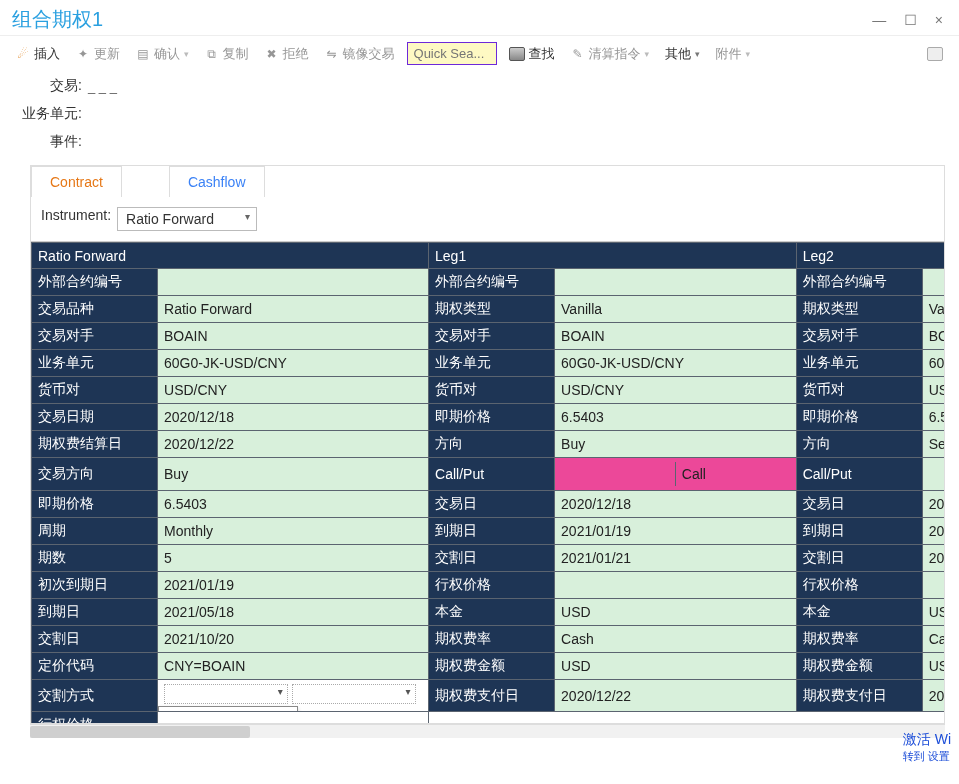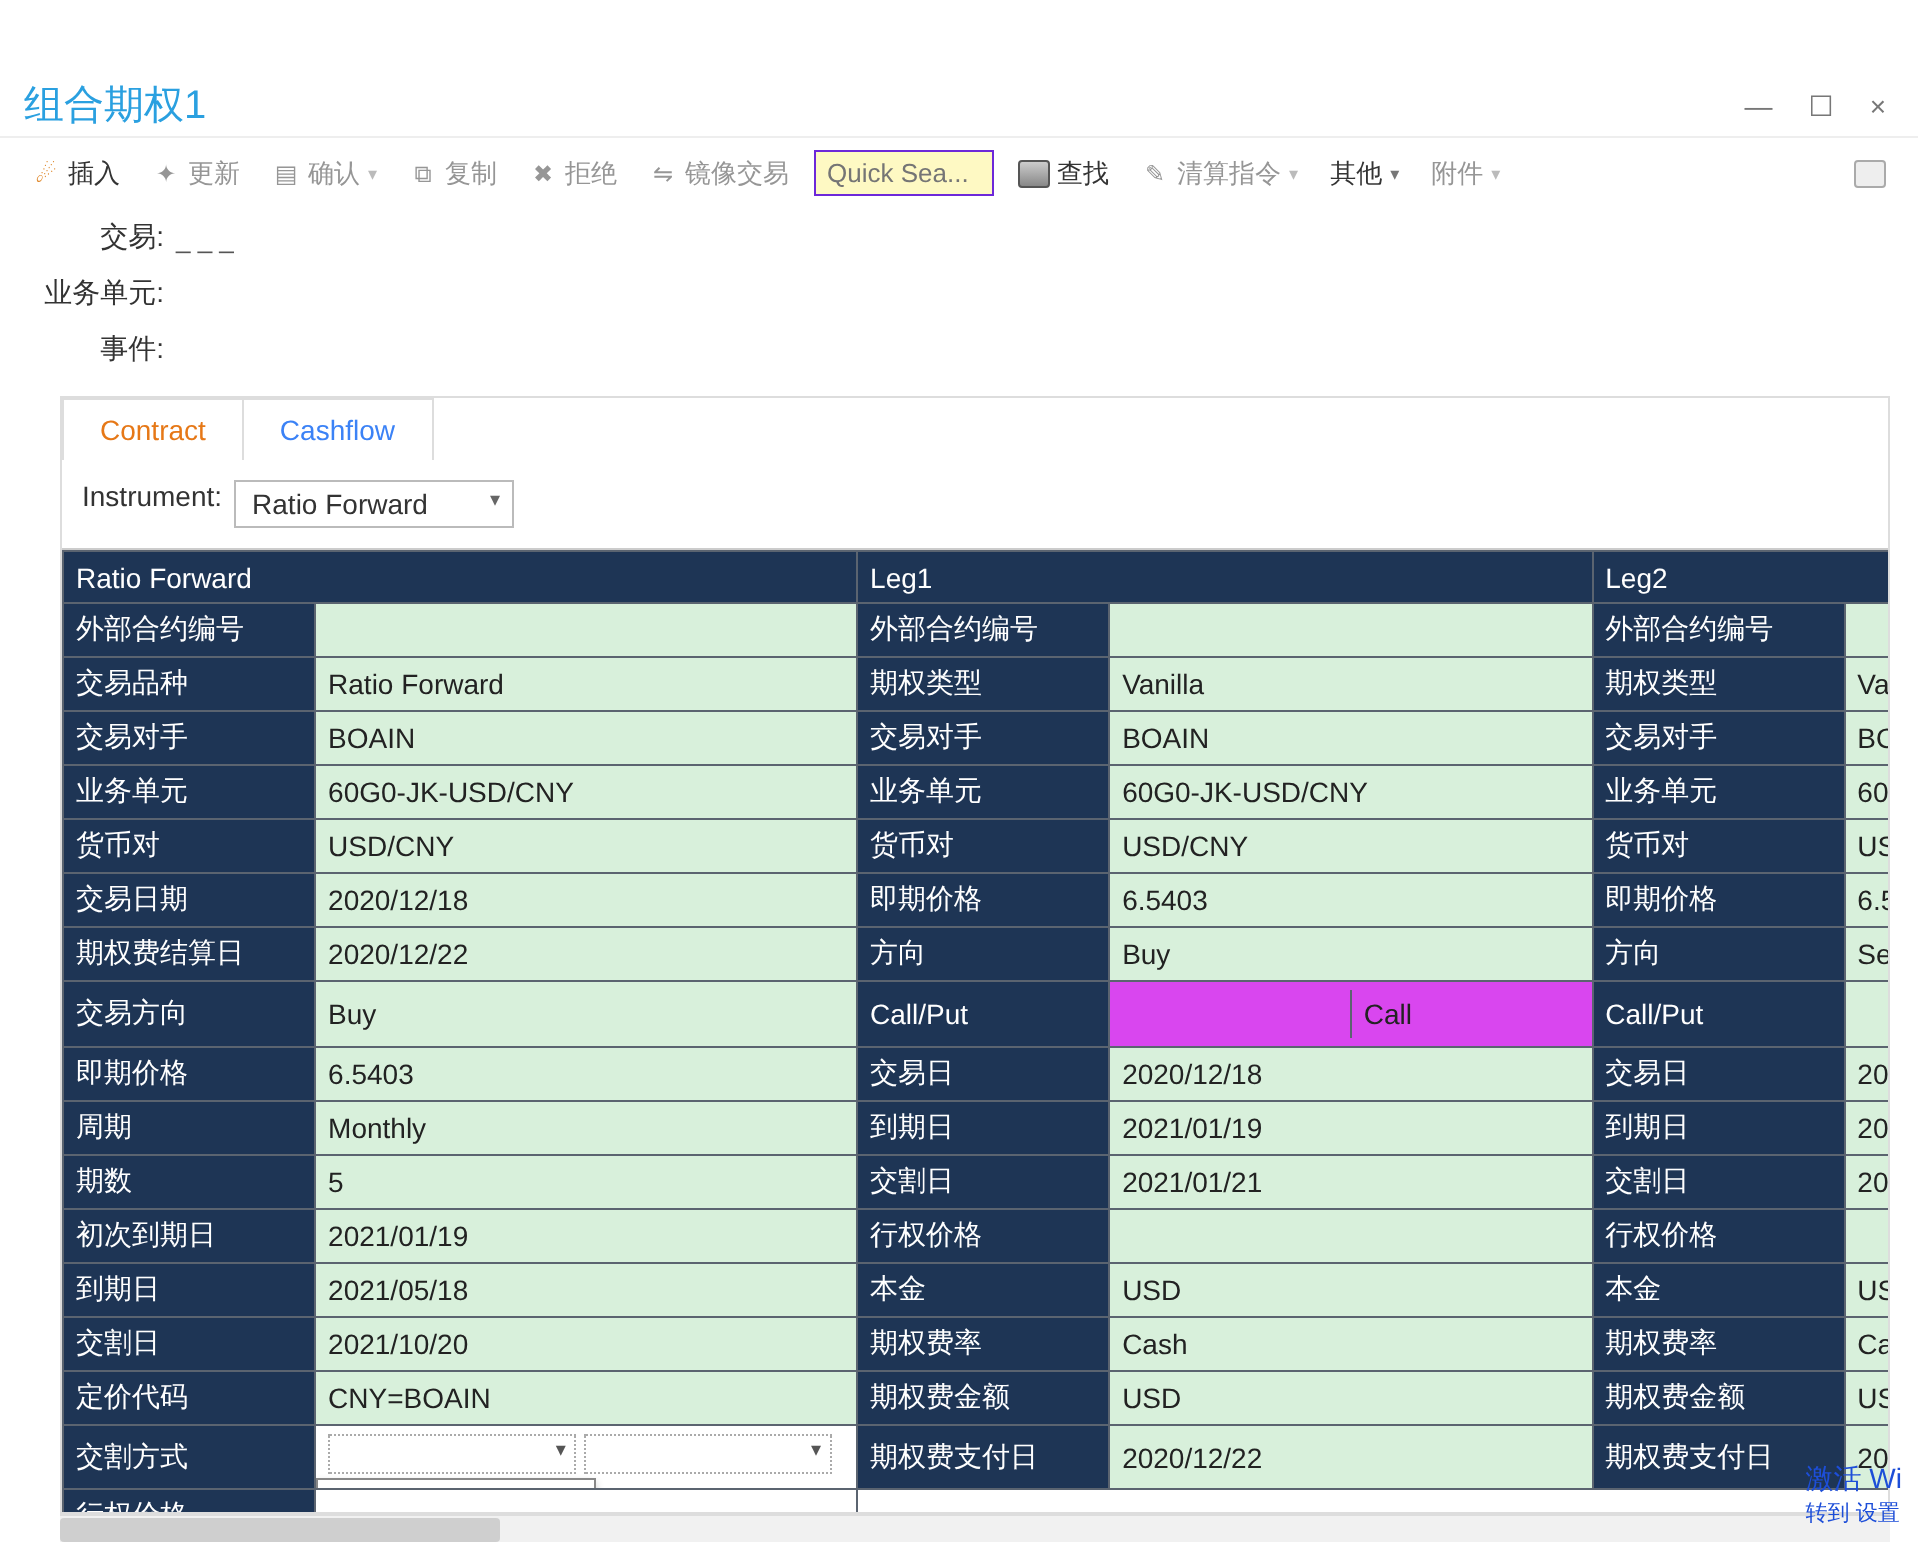--- a/index.html
+++ b/index.html
@@ -12,21 +12,20 @@
     overflow: hidden;
     position: relative;
     color: #333;
   }
   .titlebar {
     display: flex;
     align-items: center;
     justify-content: space-between;
     padding: 6px 12px 2px 12px;
     border-bottom: 1px solid #eee;
-    margin-top: 33px;
   }
   .title {
     font-size: 20px;
     color: #2aa0e0;
     font-weight: 400;
   }
   .win-controls { display:flex; gap:10px; color:#777; font-size:14px; }
   .win-controls span { cursor:pointer; padding:0 4px; }
 
   .toolbar {
@@ -85,20 +84,21 @@
   .info-col.left .info-label { width:88px; }
   .info-val { color:#555; }
   .info-col.right .info-label { width:50px; }
 
   .sheet-wrap {
     margin: 4px 14px 0 30px;
     border:1px solid #ddd;
   }
   .tabs {
     display:flex;
+    gap:48px;
   }
   .tab {
     padding:7px 18px;
     font-size:14px;
     color:#3b82f6;
     border:1px solid #ddd;
     border-bottom:none;
     background:#fff;
     margin-right:-1px;
     cursor:pointer;
@@ -157,21 +157,21 @@
     background:#1e3555;
     color:#fff;
     width:120px;
   }
   td.val {
     background:#d8f0db;
     color:#222;
   }
   td.val-split {
     padding:0;
-    background:#d946ef;
+    background:#ec4899;
   }
   .split-inner { display:flex; height:100%; }
   .split-inner > div { flex:1; border-right:1px solid #5b6470; padding:4px 6px; }
   .split-inner > div:last-child{border-right:none;}
   col.c-lbl { width:120px; }
   col.c-val1 { width:258px; }
   col.c-val2 { width:230px; }
   col.c-val3 { width:65px; }
 
   .dd-open-cell { position:relative; background:#fff !important; }

